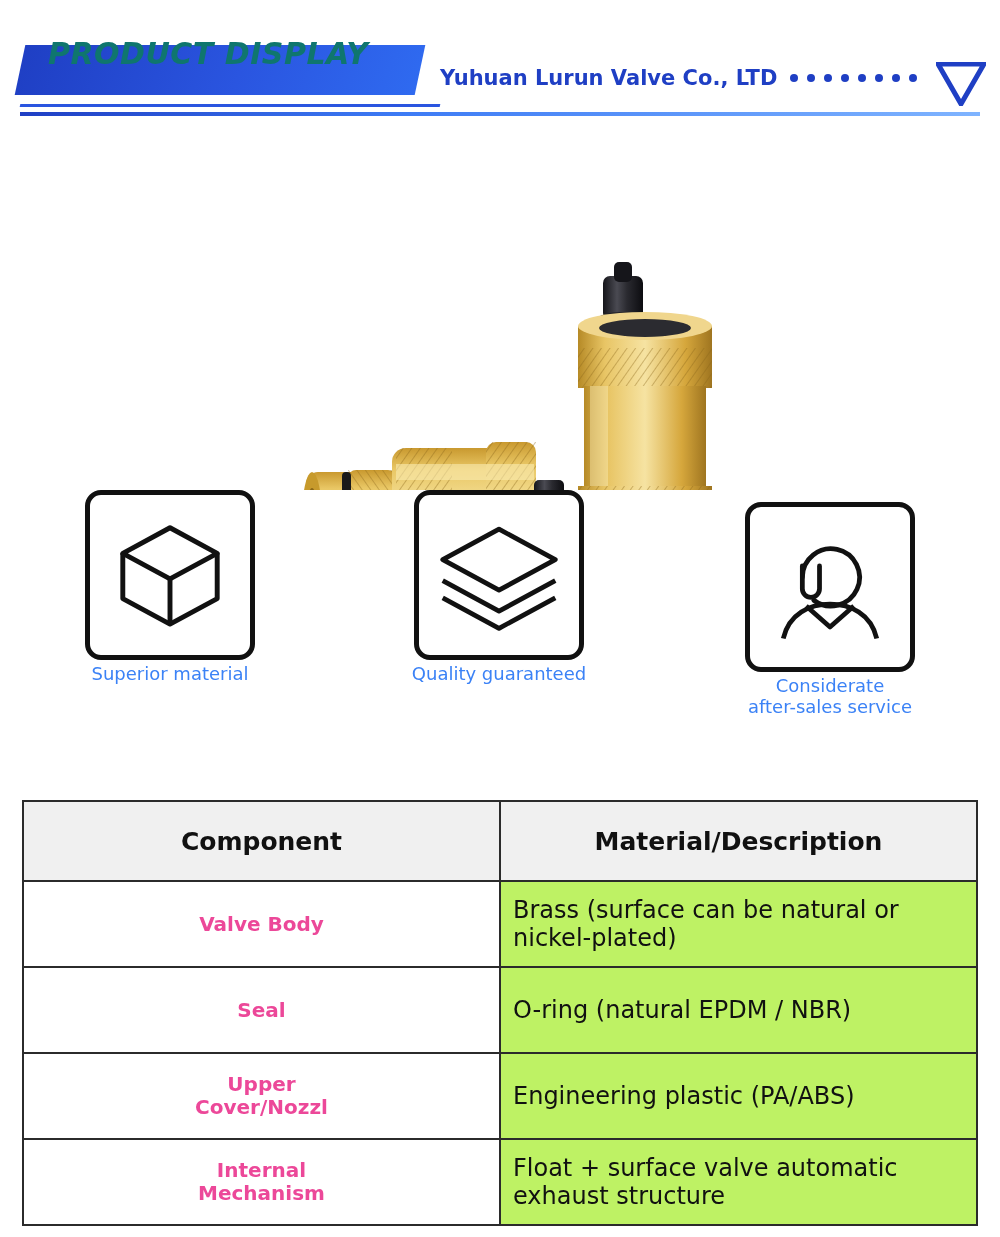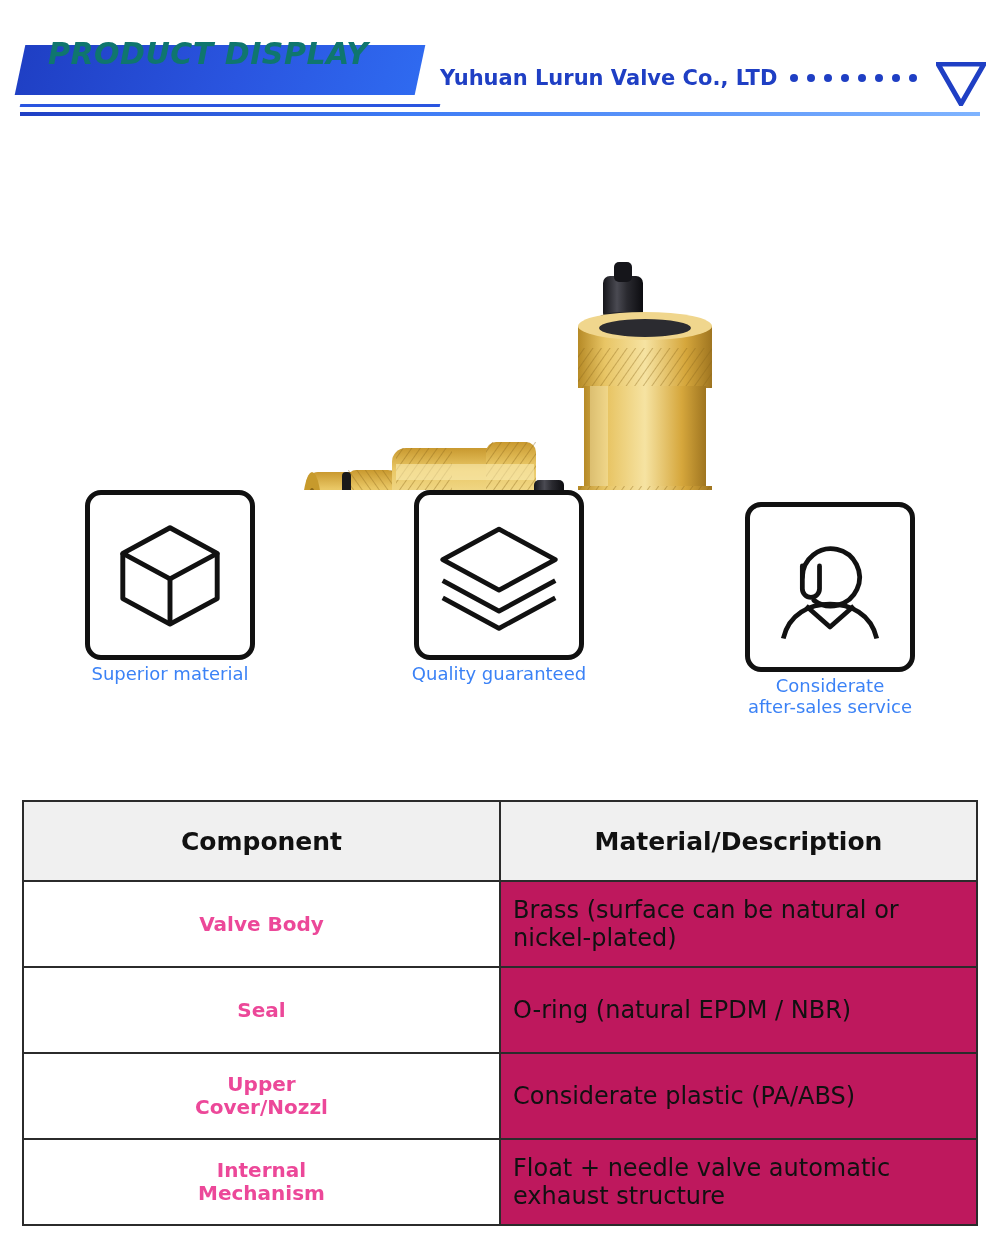--- a/index.html
+++ b/index.html
@@ -148,21 +148,21 @@
     font-weight: bold;
     color: #ec4899;
     line-height: 1.15;
     background: #ffffff;
   }
   table.spec tbody td.desc {
     font-size: 24px;
     color: #111;
     text-align: left;
     padding-left: 12px;
-    background: #be185d;
+    background: #bef264;
   }
   table.spec tbody tr { height: 86px; }
 </style>
 </head>
 <body>
 
 <div class="page">
 
   <div class="header">
     <div class="header-banner"></div>
@@ -334,24 +334,24 @@
           <td class="comp" style="white-space: pre-line;">Valve Body</td>
           <td class="desc">Brass (surface can be natural or nickel-plated)</td>
         </tr>
         <tr>
           <td class="comp" style="white-space: pre-line;">Seal</td>
           <td class="desc">O-ring (natural EPDM / NBR)</td>
         </tr>
         <tr>
           <td class="comp" style="white-space: pre-line;">Upper
 Cover/Nozzl</td>
-          <td class="desc">Considerate plastic (PA/ABS)</td>
+          <td class="desc">Engineering plastic (PA/ABS)</td>
         </tr>
         <tr>
           <td class="comp" style="white-space: pre-line;">Internal
 Mechanism</td>
-          <td class="desc">Float + needle valve automatic exhaust structure</td>
+          <td class="desc">Float + surface valve automatic exhaust structure</td>
         </tr>
       </tbody>
     </table>
   </div>
 
 </div>
 
 </body></html>

